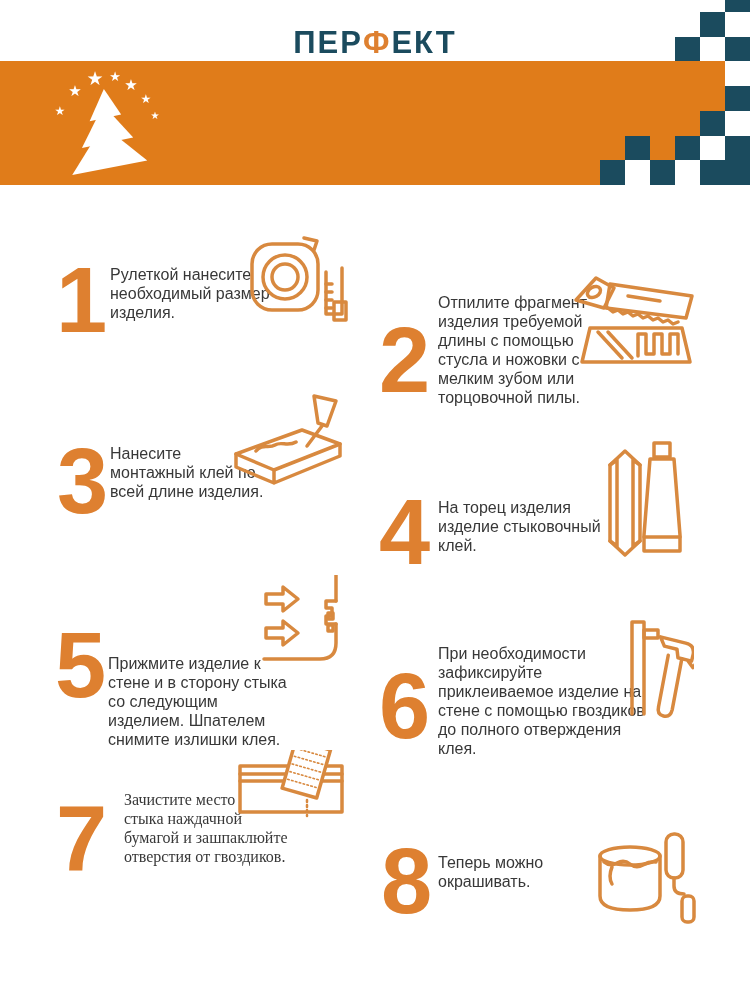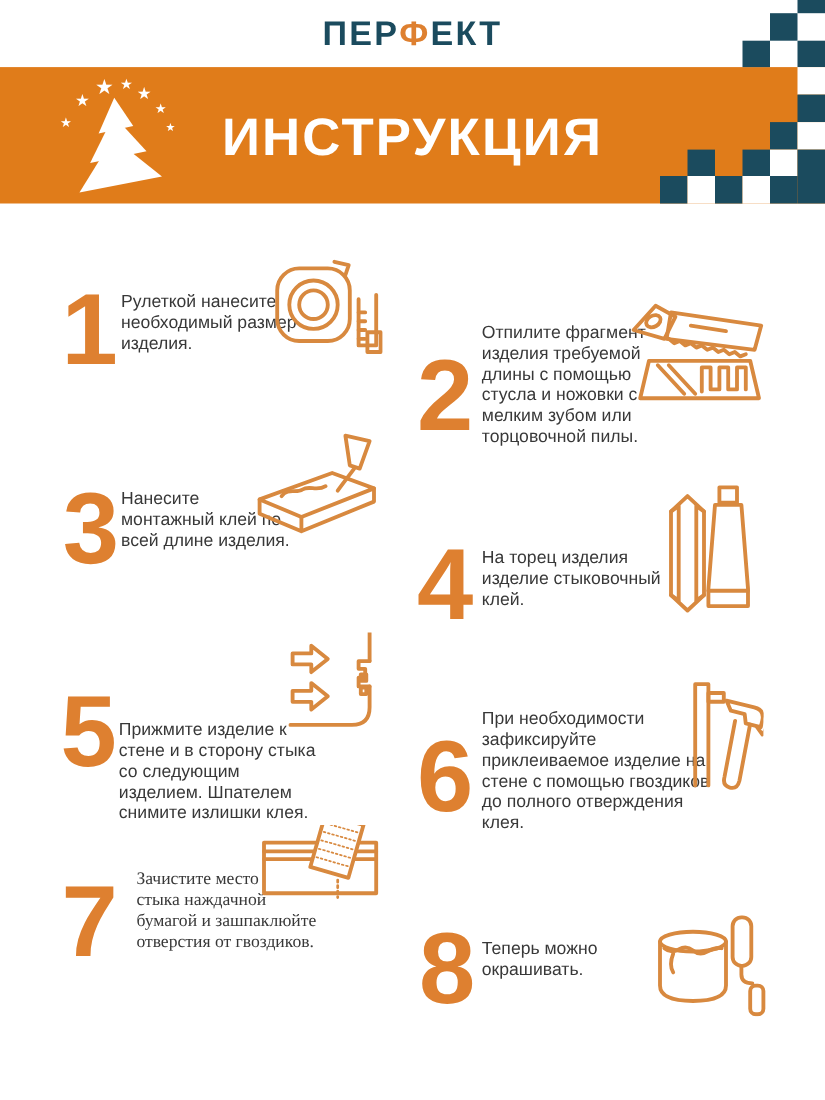--- a/index.html
+++ b/index.html
@@ -2,21 +2,21 @@
 <html><head>
 <meta charset="utf-8">
 <style>
   html,body{margin:0;padding:0;background:#fff;}
   .page{position:relative;width:750px;height:1000px;background:#fff;overflow:hidden;
         font-family:"Liberation Sans",sans-serif;}
 
   
   .topbar{position:absolute;left:0;top:0;width:750px;height:61px;background:#fff;}
   .brand{position:absolute;left:0;top:0;width:100%;height:61px;display:flex;
-         align-items:center;justify-content:center;
+         align-items:flex-end;justify-content:center;
          font-weight:bold;font-size:31px;letter-spacing:2px;color:#1B4B5E;}
   .brand .f{color:#DE8030;}
 
   
   .banner{position:absolute;left:0;top:61px;width:750px;height:124px;background:#E07C1A;}
   .banner-title{position:absolute;left:0;top:37px;width:100%;text-align:center;margin:0;
                 color:#fff;font-size:48px;font-weight:bold;letter-spacing:2px;}
   .tree-logo{position:absolute;left:50px;top:4px;}
 
   
@@ -73,21 +73,20 @@
       <g fill="#ffffff" font-family="DejaVu Sans, sans-serif" text-anchor="middle">
         <text x="10" y="50" font-size="12">★</text>
         <text x="25" y="31" font-size="15">★</text>
         <text x="45" y="20" font-size="19">★</text>
         <text x="65" y="16" font-size="13">★</text>
         <text x="81" y="25" font-size="15">★</text>
         <text x="96" y="38" font-size="12">★</text>
         <text x="105" y="54" font-size="10">★</text>
       </g>
     </svg>
-    <h1 class="banner-title">ИНСТРУКЦИЯ</h1>
   </div>
 
   <div>
     <div class="sq d" style="left:725px;top:0;width:25px;height:12px;"></div>
     <div class="sq d" style="left:700px;top:12px;width:25px;height:25px;"></div>
     <div class="sq d" style="left:675px;top:37px;width:25px;height:24px;"></div>
     <div class="sq d" style="left:725px;top:37px;width:25px;height:24px;"></div>
     <div class="sq w" style="left:725px;top:61px;width:25px;height:25px;"></div>
     <div class="sq d" style="left:725px;top:86px;width:25px;height:25px;"></div>
     <div class="sq d" style="left:700px;top:111px;width:25px;height:25px;"></div>

